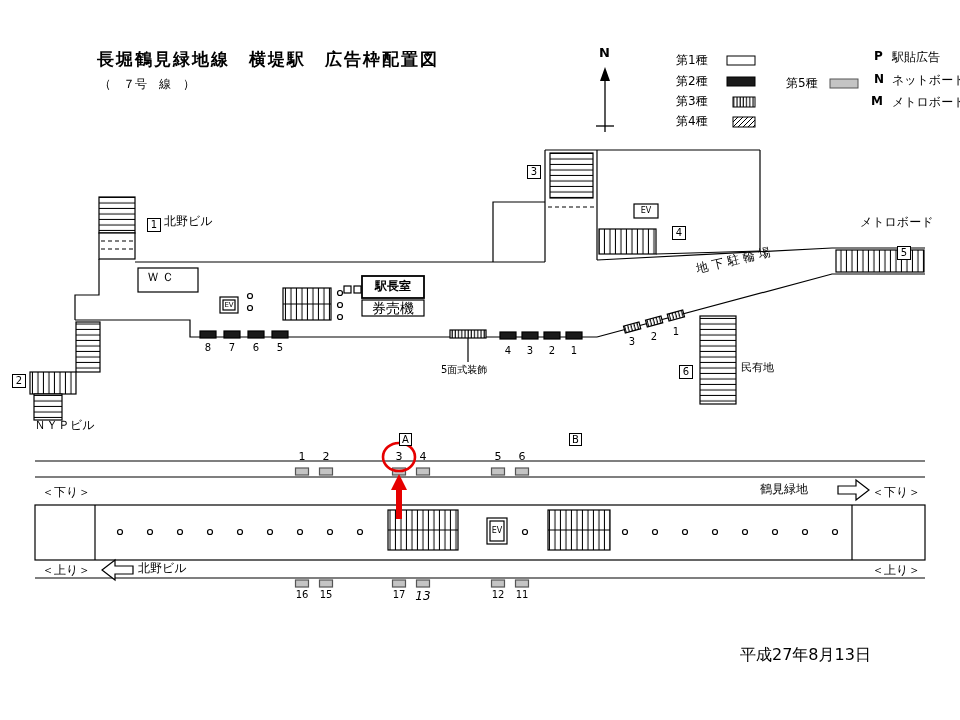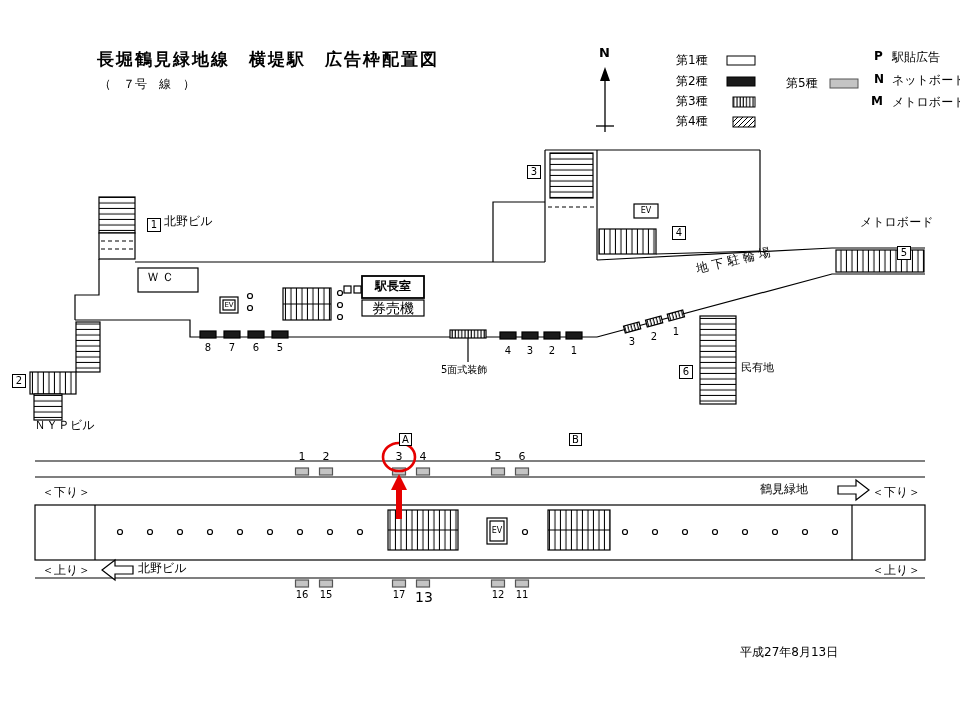--- a/index.html
+++ b/index.html
@@ -256,19 +256,19 @@
   <div class="abs" style="left:872px;top:486px;font-size:12px;">＜下り＞</div>
   <div class="abs" style="left:760px;top:483px;font-size:12px;">鶴見緑地</div>
   <div class="abs" style="left:42px;top:564px;font-size:12px;">＜上り＞</div>
   <div class="abs" style="left:872px;top:564px;font-size:12px;">＜上り＞</div>
   <div class="abs" style="left:138px;top:562px;font-size:12px;">北野ビル</div>
   <div class="abs ctr" style="left:487px;top:518px;width:20px;height:26px;font-size:8px;">EV</div>
 
   <div class="num" style="left:294px;top:589px;width:16px;font-size:10px;">16</div>
   <div class="num" style="left:318px;top:589px;width:16px;font-size:10px;">15</div>
   <div class="num" style="left:391px;top:589px;width:16px;font-size:10px;">17</div>
-  <div class="num" style="left:415px;top:589px;width:16px;font-size:14px;">13</div>
+  <div class="num" style="left:415px;top:589px;width:16px;font-size:12px;font-style:italic;">13</div>
   <div class="num" style="left:490px;top:589px;width:16px;font-size:10px;">12</div>
   <div class="num" style="left:514px;top:589px;width:16px;font-size:10px;">11</div>
 
-  <div class="abs" style="left:740px;top:646px;font-size:12px;">平成27年8月13日</div>
+  <div class="abs" style="left:740px;top:646px;font-size:16px;">平成27年8月13日</div>
 
 </div>
 
 </body></html>

